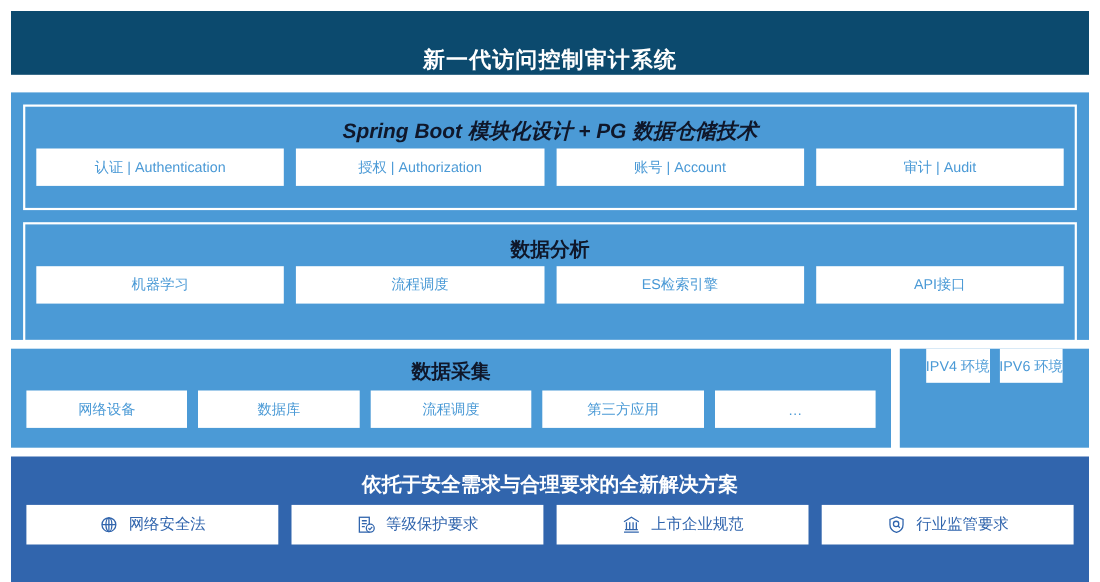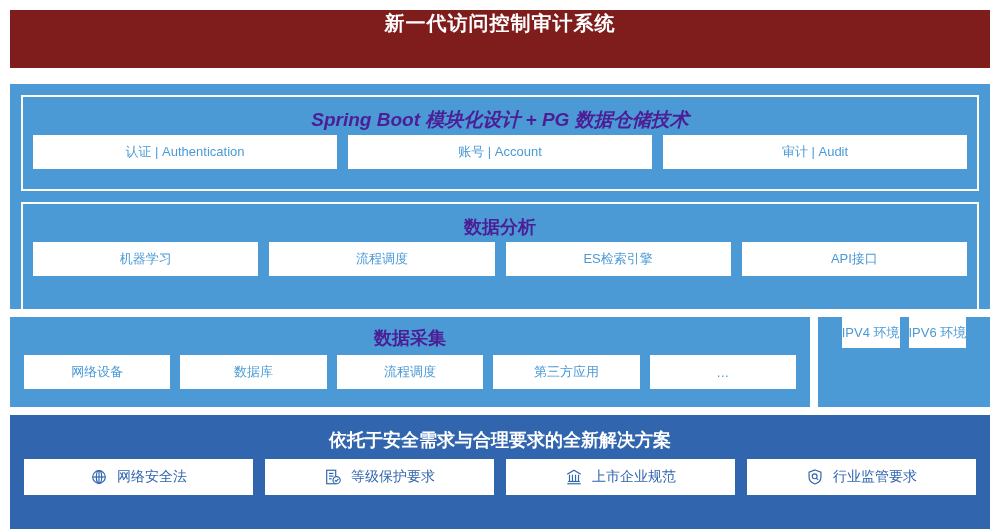--- a/index.html
+++ b/index.html
@@ -7,40 +7,40 @@
     width:1000px;height:529px;
     background:#ffffff;
     font-family:"Liberation Sans","DejaVu Sans",sans-serif;
     overflow:hidden;
   }
   .page{position:relative;width:1000px;height:529px;box-sizing:border-box;}
 
   
   .header{
     position:absolute;left:10px;top:10px;width:980px;height:58px;
-    background:#7f1d1d;
-    display:flex;align-items:flex-start;justify-content:center;
+    background:#0c4a6e;
+    display:flex;align-items:flex-end;justify-content:center;
   }
   .header-title{
     color:#ffffff;font-size:20px;font-weight:bold;letter-spacing:1px;
   }
 
   
   .panel{
     position:absolute;
     background:#4b9ad6;
     box-sizing:border-box;
   }
   .inner-box{
     border:2px solid #ffffff;
     box-sizing:border-box;
     padding:8px 10px 10px 10px;
   }
   .sec-title{
-    text-align:center;color:#4c1d95;font-size:18px;font-weight:bold;
+    text-align:center;color:#0f172a;font-size:18px;font-weight:bold;
     line-height:30px;
     white-space:nowrap;
   }
   .sec-title.italic{font-style:italic;font-size:19px;}
 
   .chip-row{display:flex;gap:11px;}
   .chip{
     flex:1 1 0;
     background:#ffffff;
     height:34px;
@@ -92,20 +92,23 @@
 
   <div class="panel" id="upper-panel">
 
     <div class="inner-box" id="springboot-box">
       <div class="sec-title italic">Spring Boot 模块化设计 + PG 数据仓储技术</div>
       <div class="chip-row">
         <div class="chip">
           <span>认证 | Authentication</span>
         </div>
         <div class="chip">
+          <span>授权 | Authorization</span>
+        </div>
+        <div class="chip">
           <span>账号 | Account</span>
         </div>
         <div class="chip">
           <span>审计 | Audit</span>
         </div>
       </div>
     </div>
 
     <div class="inner-box" id="analysis-box">
       <div class="sec-title">数据分析</div>

